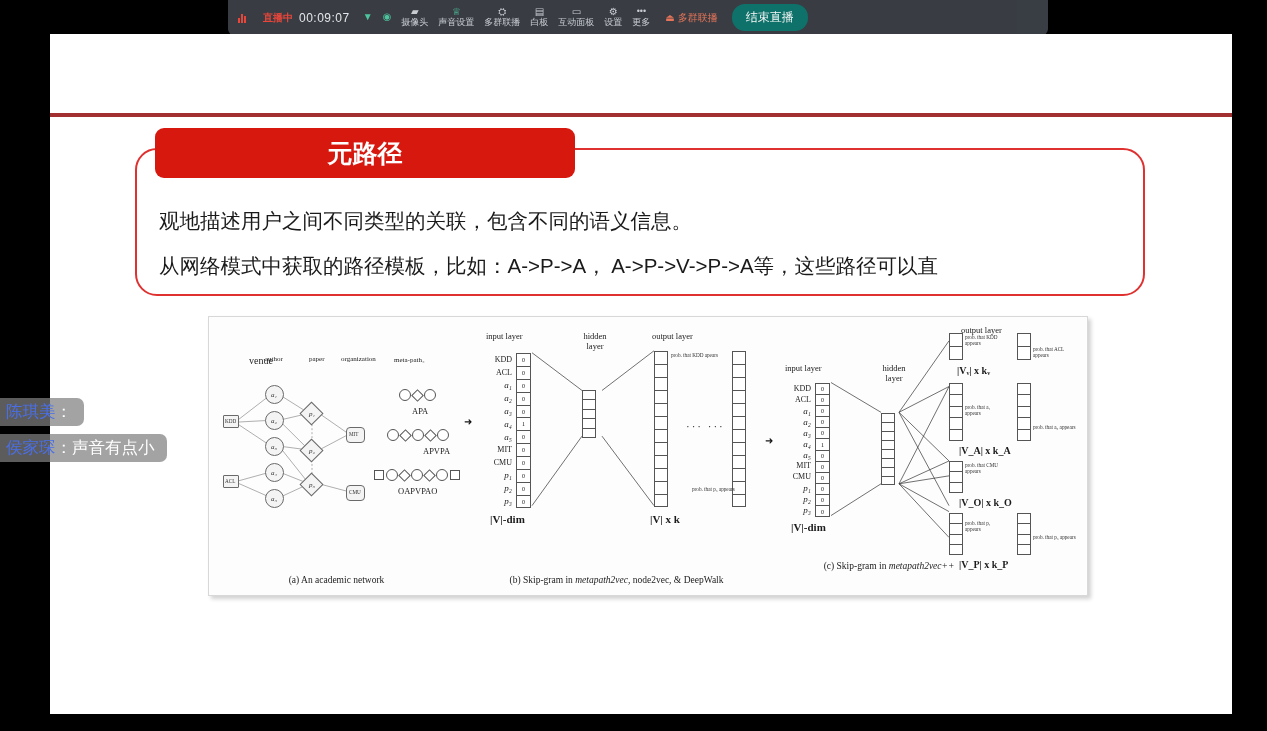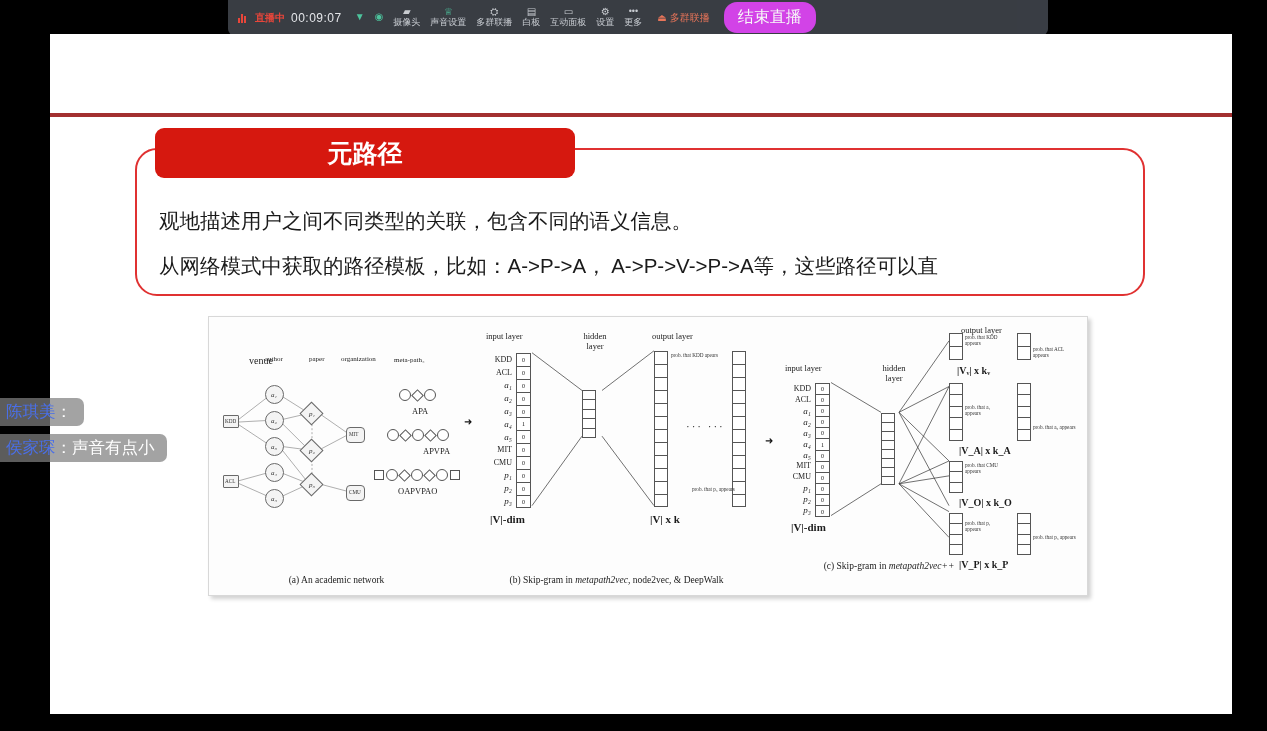--- a/index.html
+++ b/index.html
@@ -19,35 +19,35 @@
     display: flex; align-items: center; padding: 0 8px 0 10px;
     opacity: 0.97;
   }
   .lt-item {
     display: flex; flex-direction: column; align-items: center; justify-content: center;
     color: #cfd3d8; font-size: 9px; line-height: 1.05; padding: 1px 5px;
     cursor: default; white-space: nowrap;
   }
   .lt-item .ico { font-size: 10px; line-height: 10px; margin-bottom: 1px; filter: grayscale(0.15); }
   .lt-live {
-    display: flex; align-items: center; gap: 9px; color: #f0493c;
+    display: flex; align-items: center; gap: 17px; color: #f0493c;
     font-size: 10px; font-weight: bold; margin-right: 6px;
   }
   .lt-bars { display: inline-flex; align-items: flex-end; gap: 1px; height: 10px; }
   .lt-bars i { display: block; width: 2px; background: #f0493c; }
   .lt-bars i:nth-child(1){ height: 5px; }
   .lt-bars i:nth-child(2){ height: 9px; }
   .lt-bars i:nth-child(3){ height: 7px; }
   .lt-timer { color: #eceef1; font-size: 12px; letter-spacing: .5px; margin-right: 8px; }
   .lt-exit {
     display: flex; align-items: center; gap: 3px; color: #f0795c;
     font-size: 10px; padding: 2px 6px; margin-left: 4px; white-space: nowrap;
   }
   .lt-end {
-    margin-left: 8px; background: #d946ef; color: #fff; font-size: 16px;
+    margin-left: 8px; background: #0f766e; color: #fff; font-size: 12px;
     padding: 5px 14px; border-radius: 13px; white-space: nowrap; font-weight: 500;
   }
   .lt-more { color: #cfd3d8; font-size: 9px; display: flex; flex-direction: column;
              align-items: center; padding: 1px 5px; }
 
   
   .slide {
     position: absolute; left: 50px; top: 34px; width: 1182px; height: 680px;
     background: #ffffff;
   }

